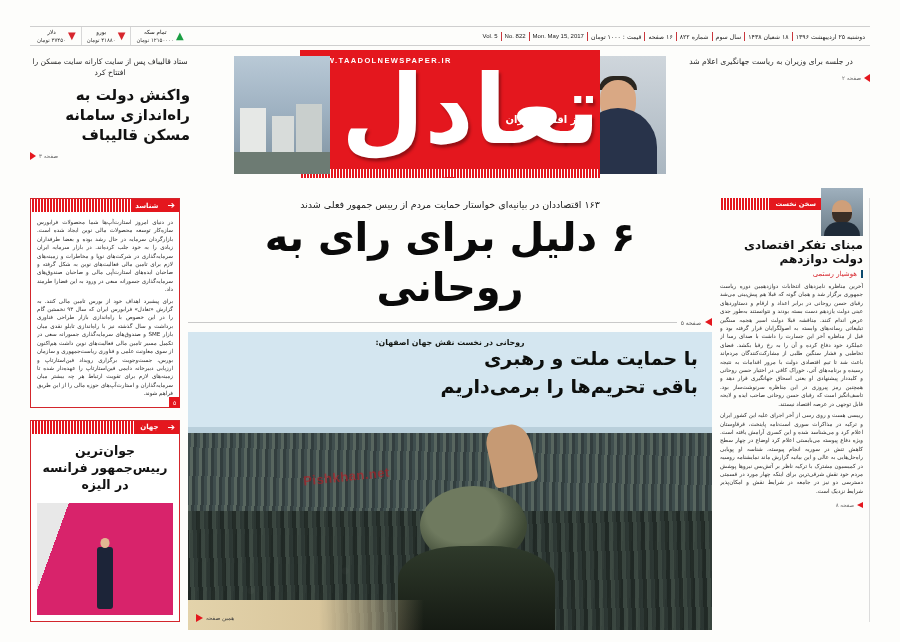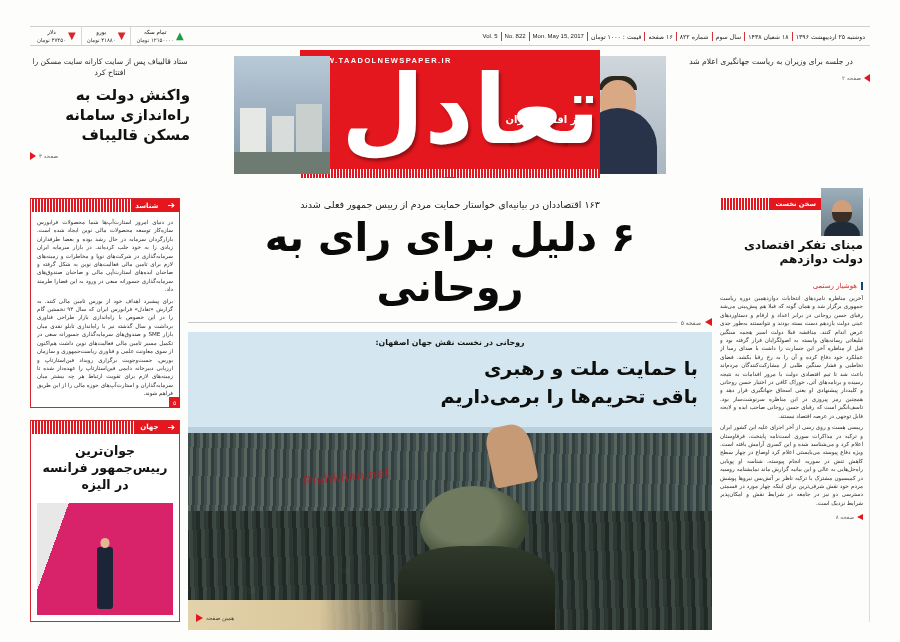--- a/index.html
+++ b/index.html
@@ -371,21 +371,21 @@
     border-radius: 30% 40% 10% 10%;
     transform: rotate(-12deg);
   }
   .bp-caption {
     position: absolute; top: 6px; left: 0; right: 0;
     text-align: center;
     font-size: 7.8px; font-weight: bold; color: #10140f;
     direction: rtl;
   }
   .bp-quote {
-    position: absolute; top: 22px; right: 14px;
+    position: absolute; top: 12px; right: 14px;
     width: 60%;
     direction: rtl;
     font-size: 19px; font-weight: bold;
     line-height: 28px;
     color: #0d0f0d;
     text-align: right;
   }
   .bp-watermark {
     position: absolute; top: 46%; left: 22%;
     font-family: "Liberation Sans", sans-serif;
@@ -440,21 +440,21 @@
   }
   .edit-photo .body {
     position: absolute; bottom: 0; left: 50%; transform: translateX(-50%);
     width: 36px; height: 14px; background: #1f2b38; border-radius: 16px 16px 0 0;
   }
   .edit-title {
     font-size: 12px; font-weight: bold; color: #111;
     line-height: 14px; direction: rtl; padding-top: 2px;
   }
   .edit-author {
-    font-size: 7px; color: #d7262d; margin: 16px 0 4px 0;
+    font-size: 7px; color: #d7262d; margin: 4px 0 4px 0;
     border-right: 2px solid #0c4a6e; padding-right: 4px; direction: rtl;
   }
   .edit-body {
     font-size: 5.6px; line-height: 8.4px; color: #2c2c2c;
     text-align: justify; direction: rtl;
     max-height: 300px; overflow: hidden;
   }
   .edit-body p { margin-bottom: 3px; }
   .edit-ref {
     display: flex; align-items: center; gap: 3px;

